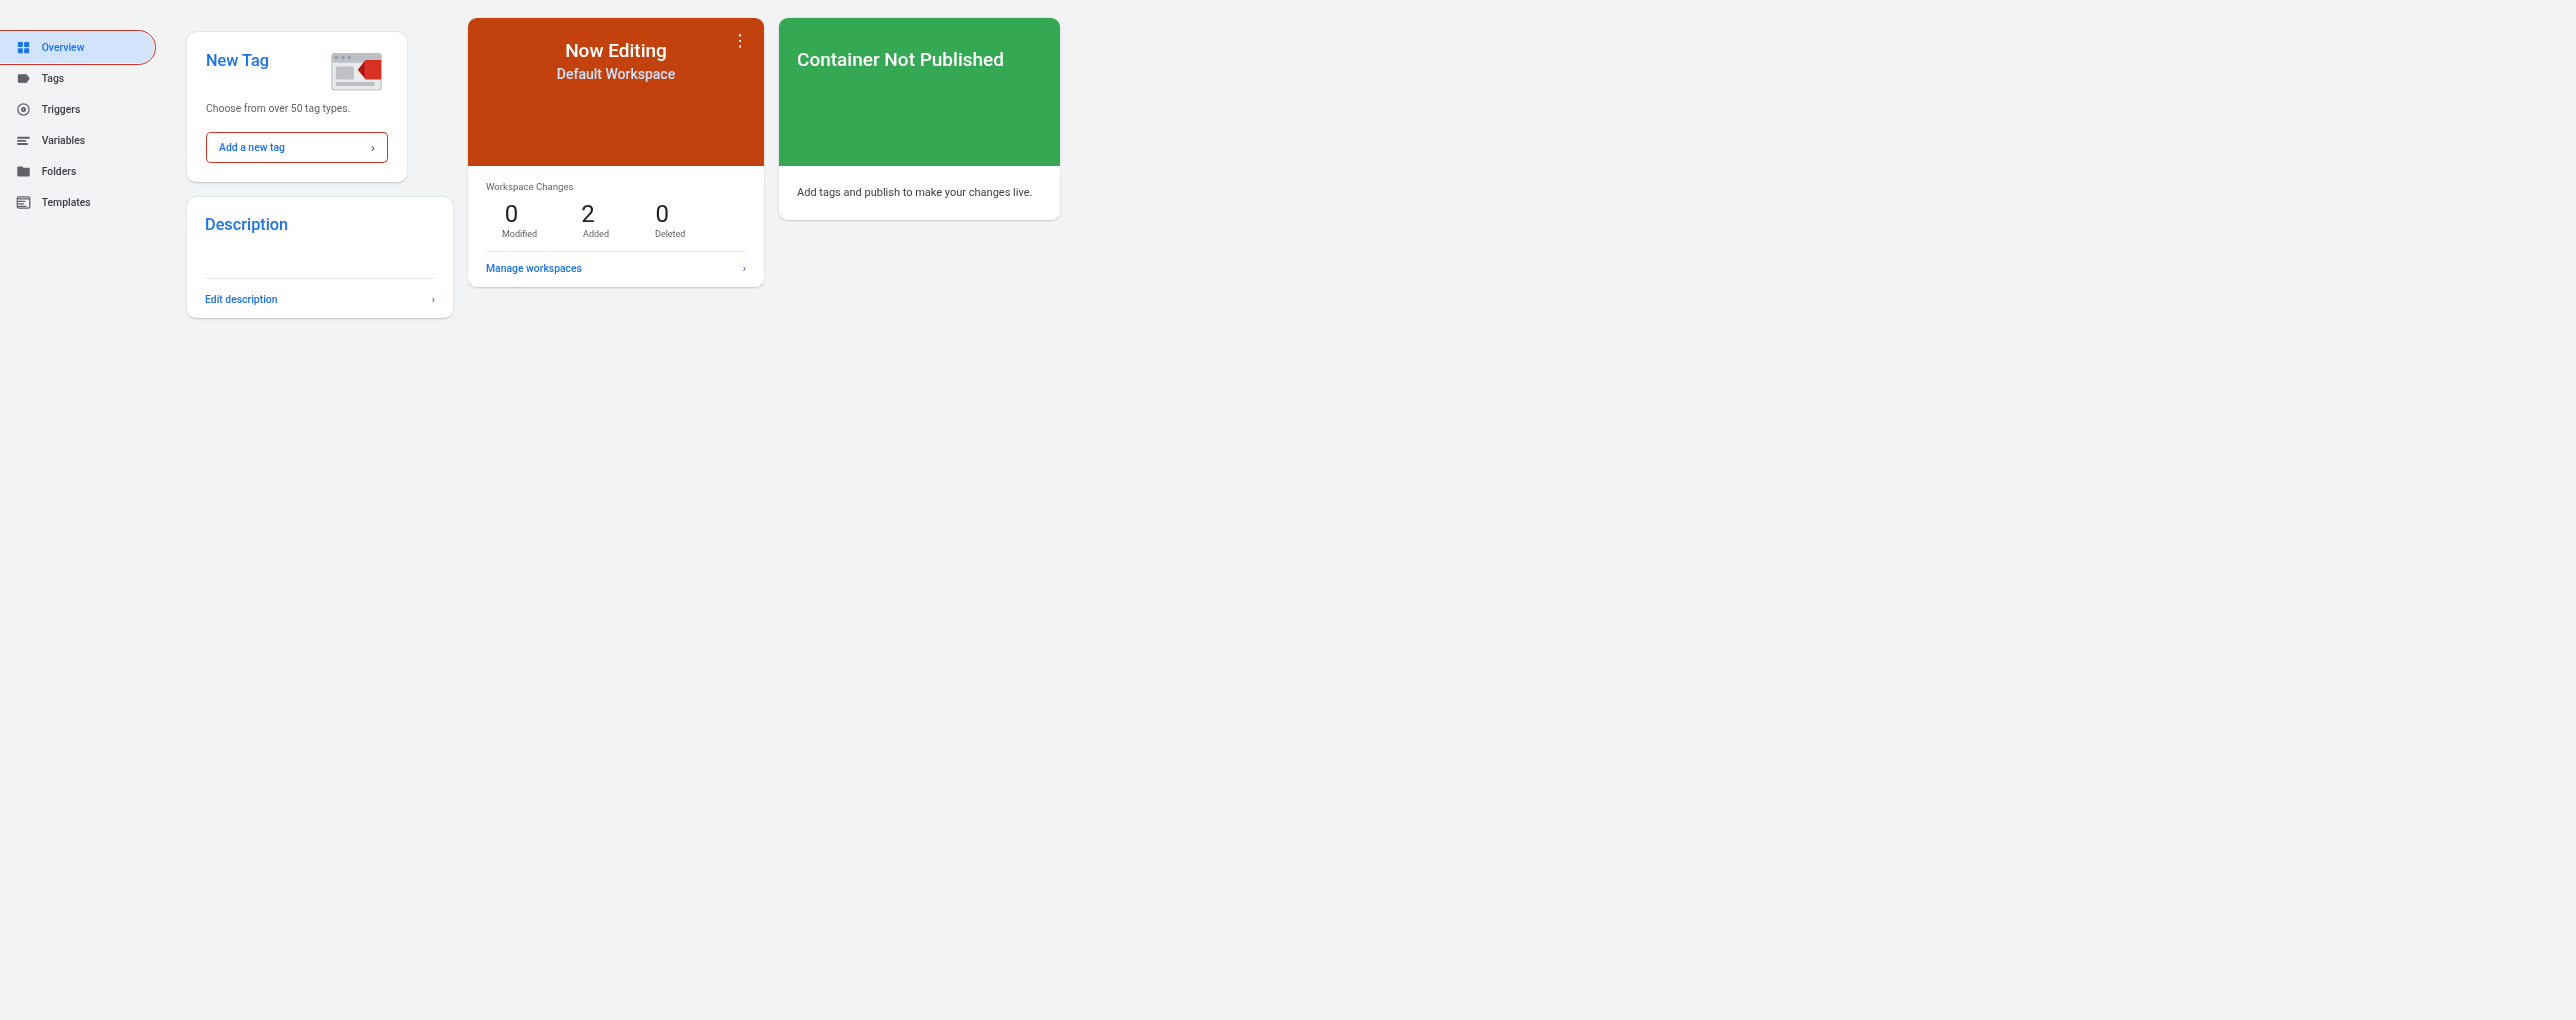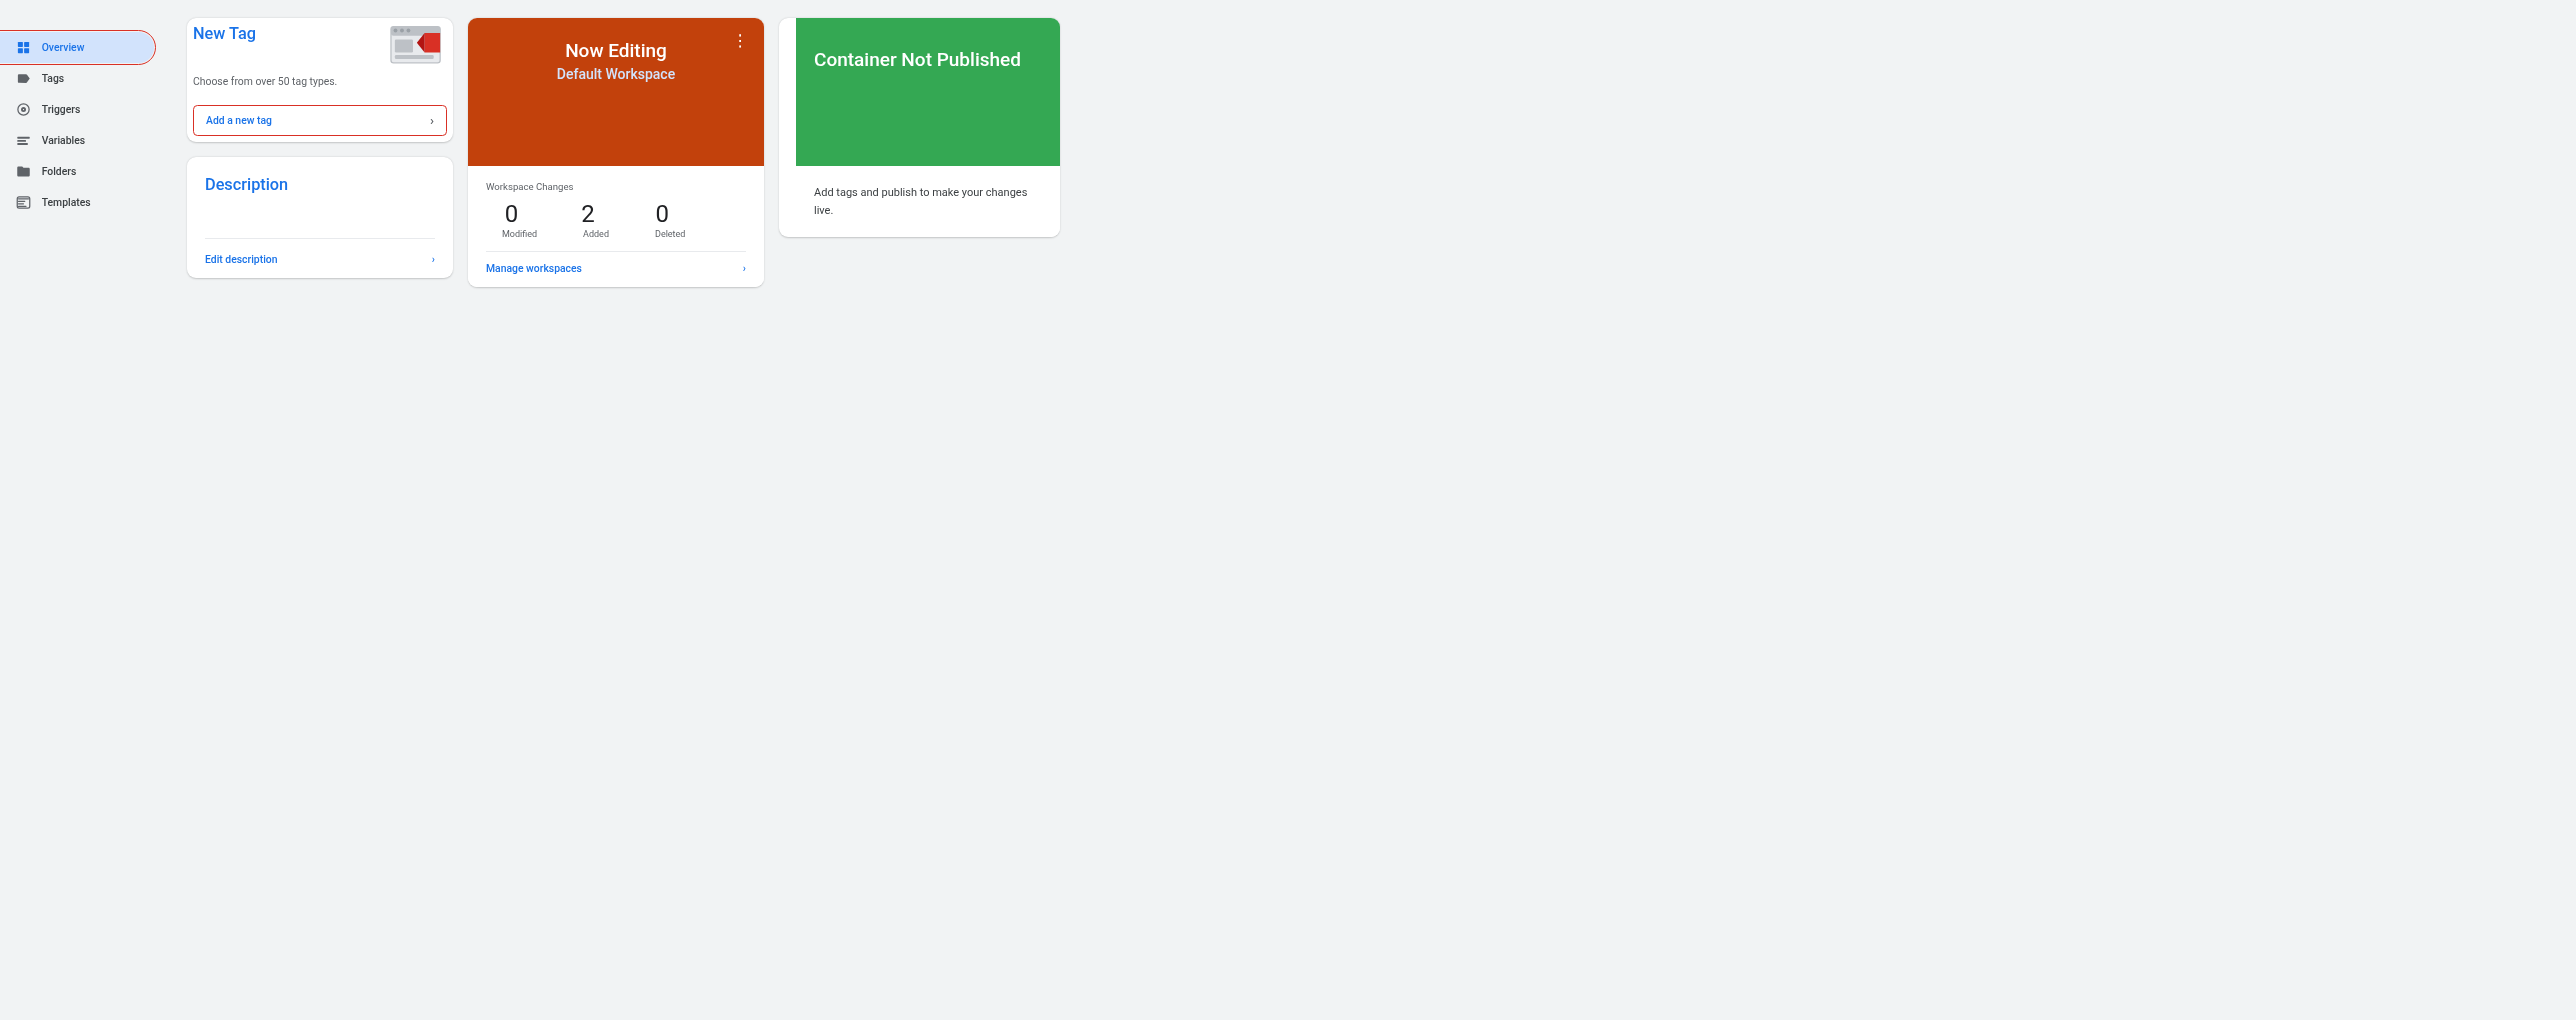--- a/index.html
+++ b/index.html
@@ -73,24 +73,25 @@
 
     .card {
       background: #fff;
       border-radius: 9px;
       box-shadow: 0 0.7px 2.2px rgba(0,0,0,0.12), 0 0.7px 1.5px rgba(0,0,0,0.08);
       overflow: hidden;
     }
 
     
     .new-tag-card {
-      width: 266px;
-      padding: 6px;
-      display: flex;
-      flex-direction: column;
+      width: 220px;
+      padding: 19px;
+      display: flex;
+      flex-direction: column;
+      margin-top: 14px;
     }
 
     .new-tag-header {
       display: flex;
       justify-content: space-between;
       align-items: flex-start;
       margin-bottom: 6px;
     }
 
     .new-tag-desc {
@@ -240,21 +241,20 @@
       font-size: 10.4px;
       font-weight: 500;
       cursor: pointer;
     }
 
     
     .not-published-card {
       width: 281px;
       display: flex;
       flex-direction: column;
-      padding-left: 17px;
     }
 
     .not-published-top {
       background: #34a853;
       padding: 30px 18px;
       min-height: 148px;
       display: flex;
       align-items: flex-start;
     }
 

